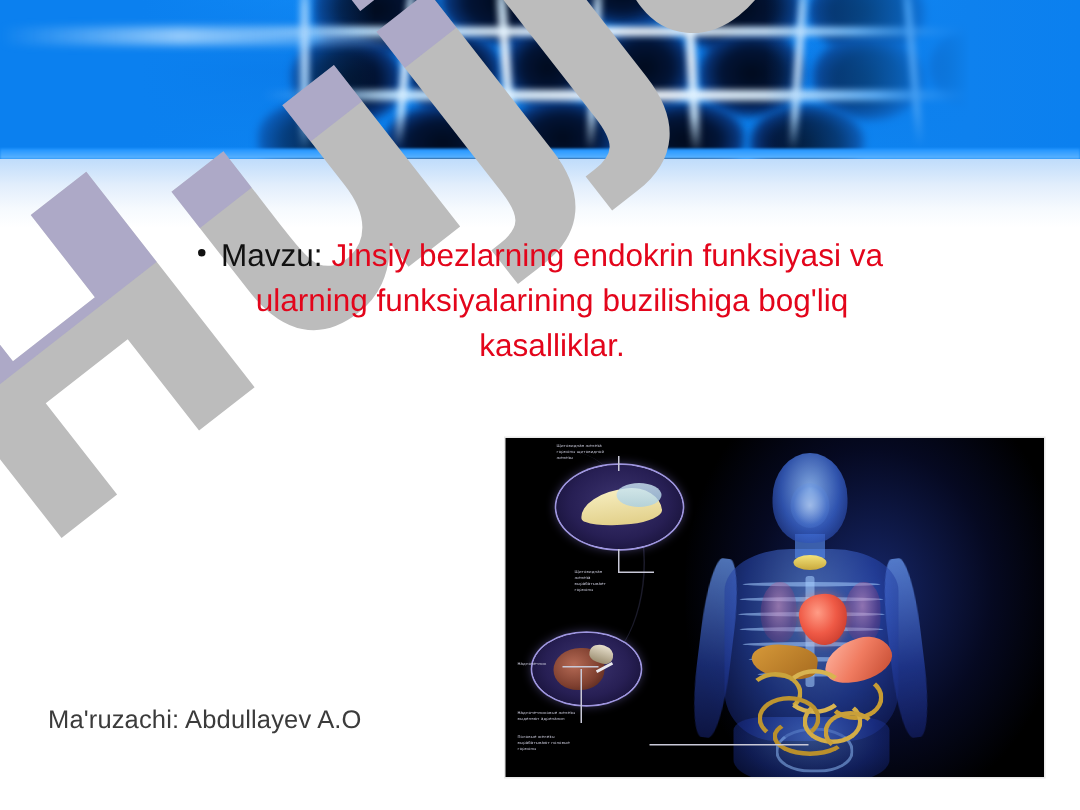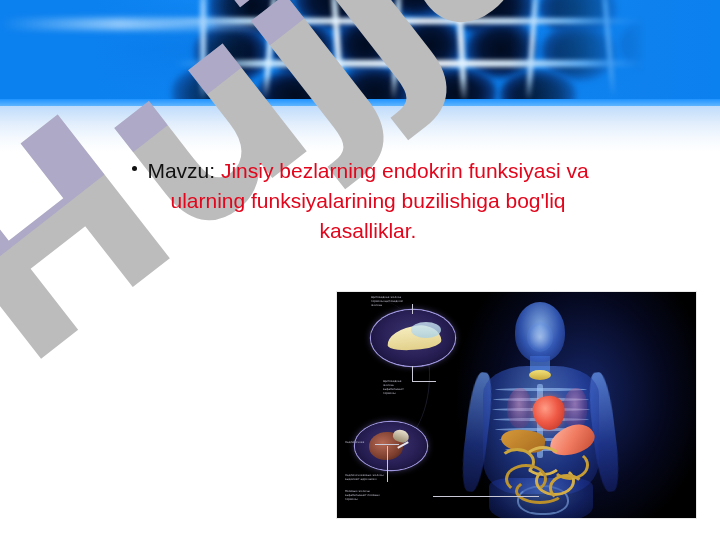--- a/index.html
+++ b/index.html
@@ -407,20 +407,21 @@
   <div class="watermark">
     <div class="wm-text">Hujjat24</div>
     <div class="wm-tint">Hujjat24</div>
   </div>
 
   <div class="title-block">
     <span class="bullet"></span>
     <span class="lbl-mavzu">Mavzu:</span><span>&nbsp;</span><span class="title-red">Jinsiy bezlarning endokrin funksiyasi va ularning funksiyalarining buzilishiga bog'liq kasalliklar.</span>
   </div>
 
+  <div class="presenter">Ma'ruzachi: Abdullayev A.O</div>
 
   <div class="anatomy">
     <div class="an-glowbg"></div>
     <div class="an-faintline"></div>
 
     <div>
       <div class="body-arm arm-l"></div>
       <div class="body-arm arm-r"></div>
       <div class="body-torso"></div>
       <div class="body-hip"></div>

